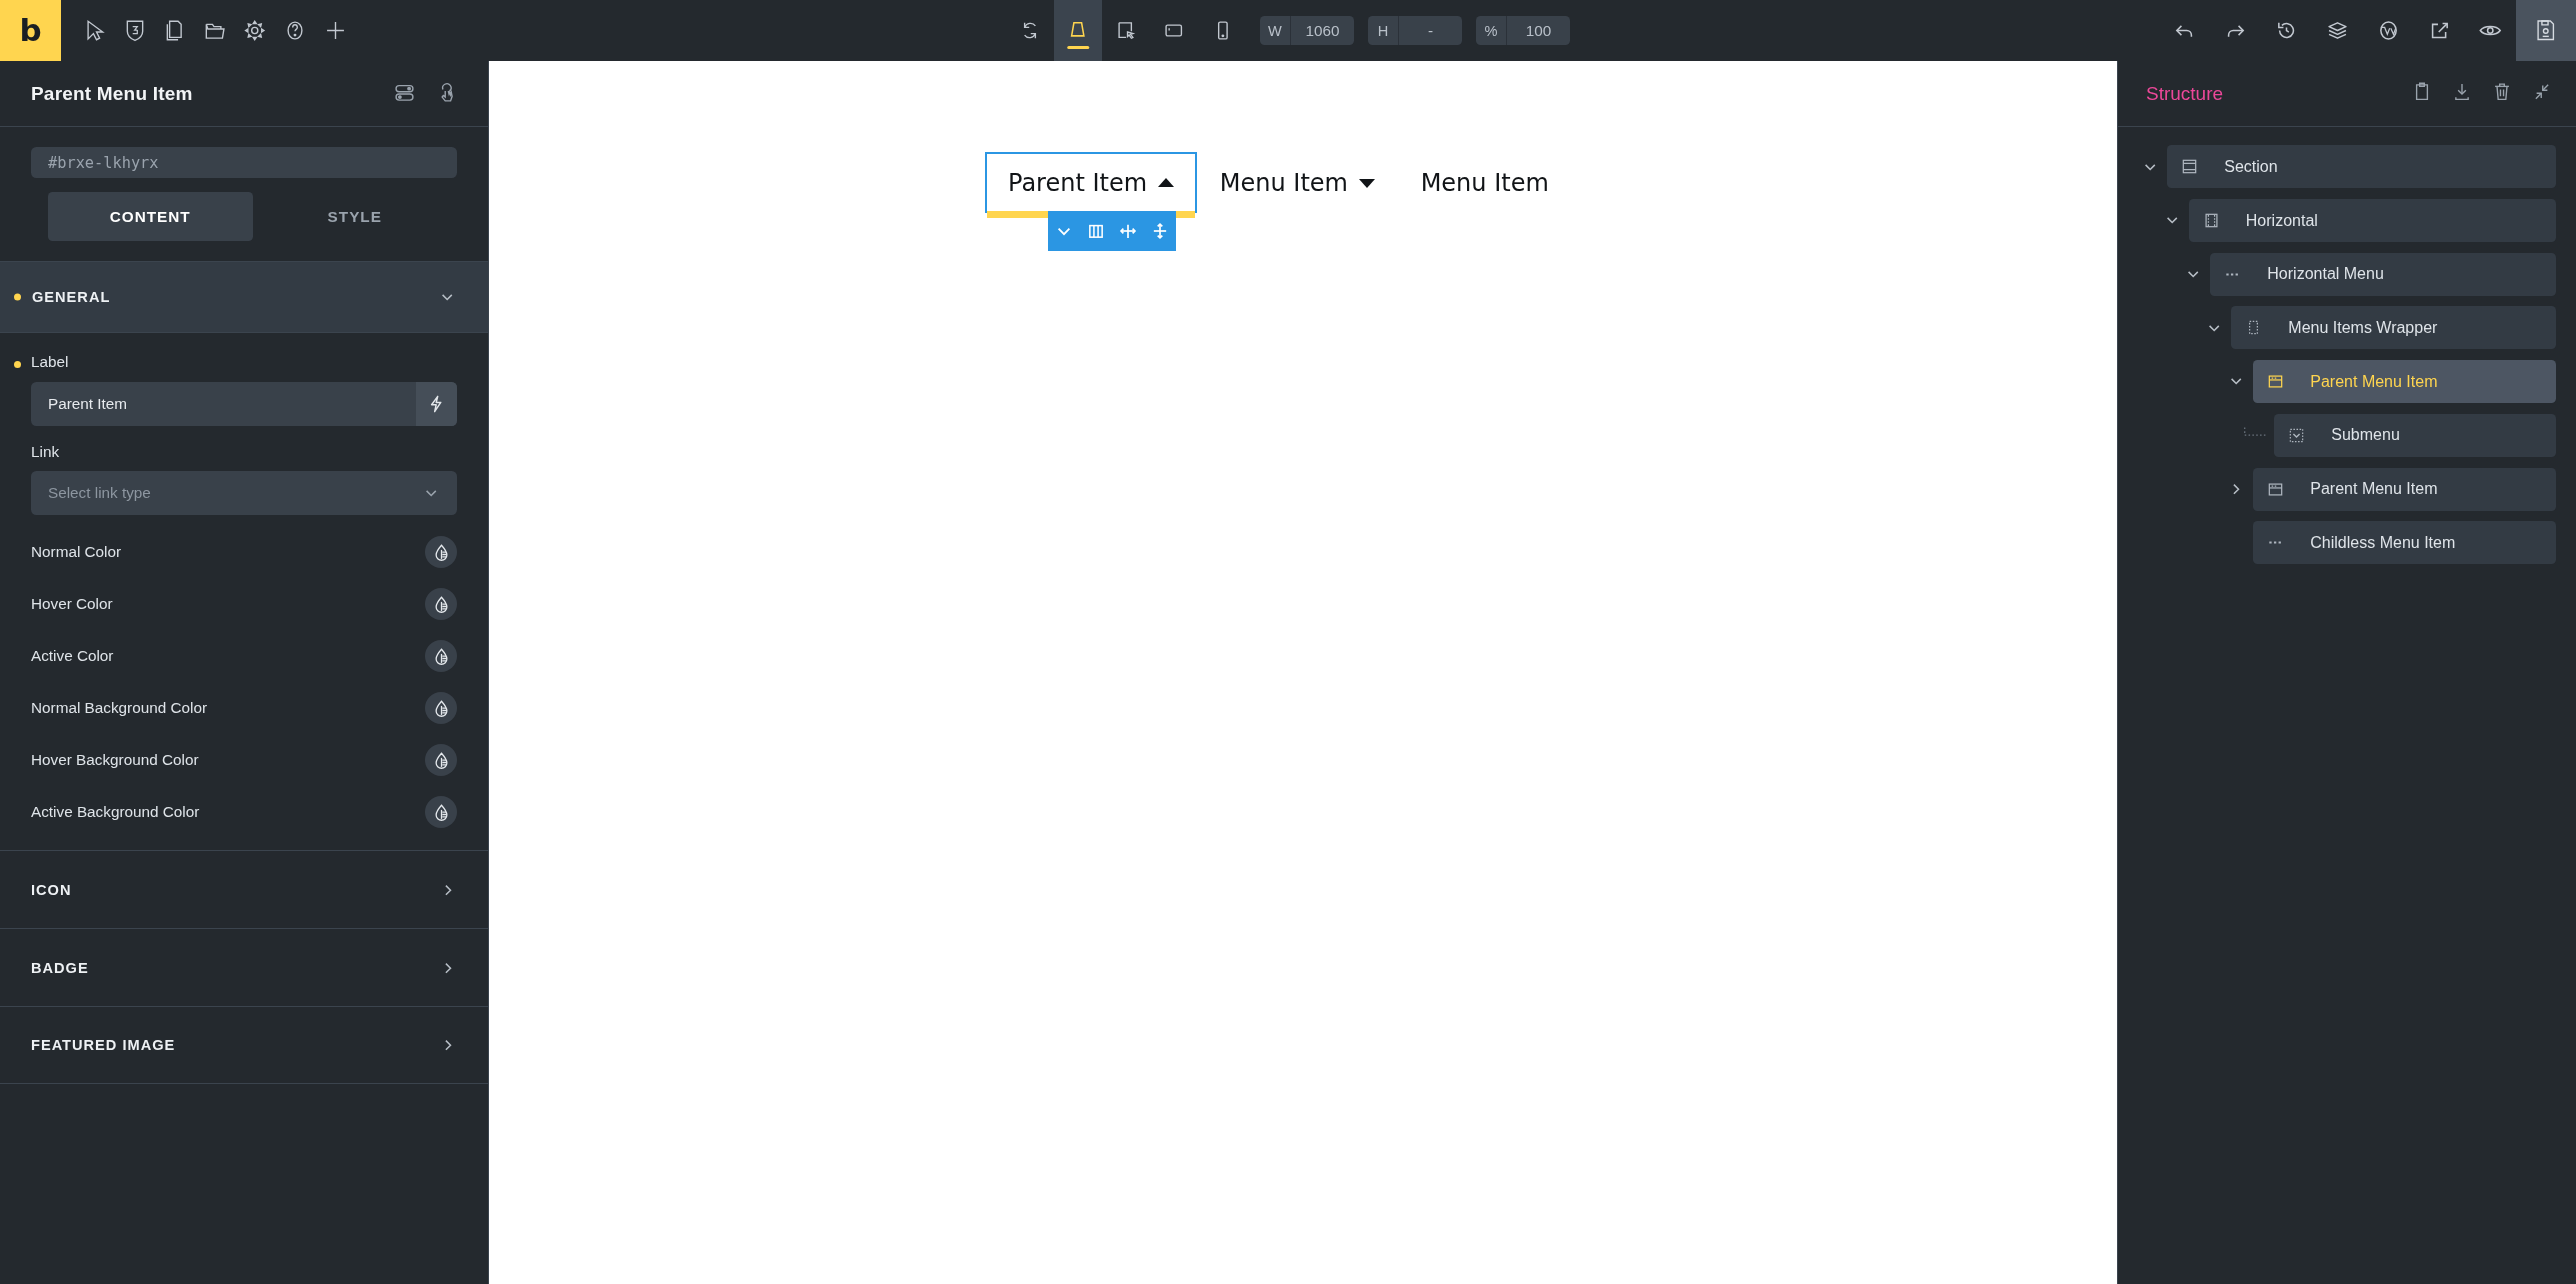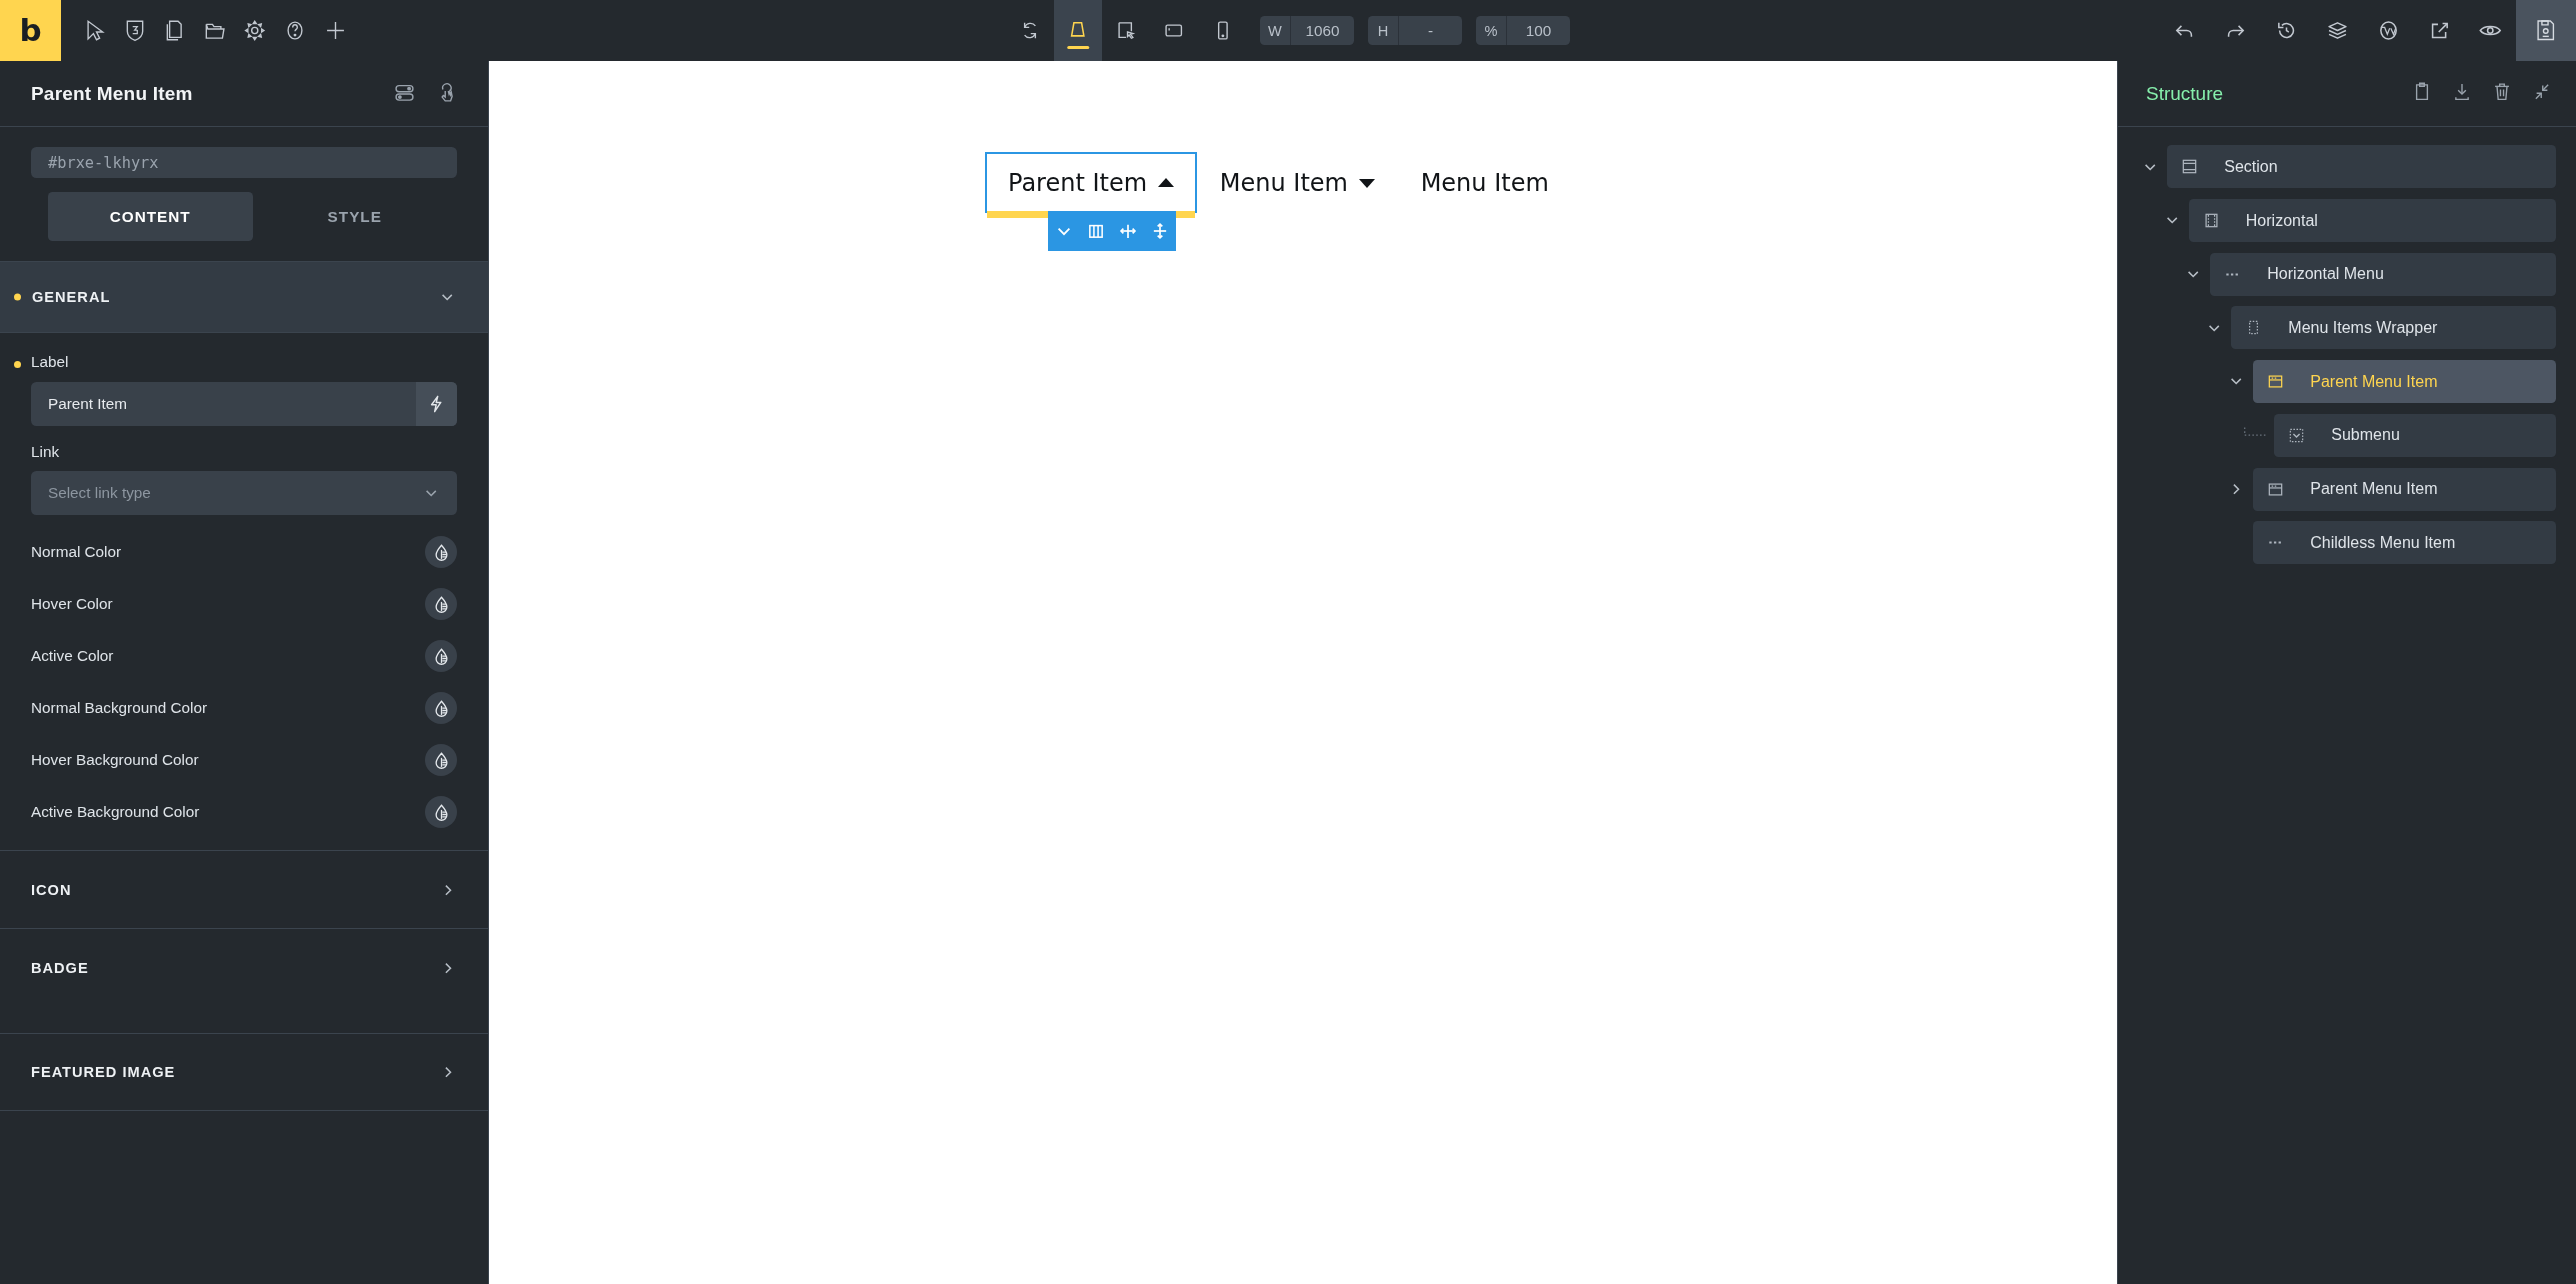--- a/index.html
+++ b/index.html
@@ -155,21 +155,21 @@
     margin-left: auto;
     width: 32px; height: 32px; border-radius: 50%;
     background: #39414a; display: flex; align-items: center; justify-content: center;
     color: #e5e9ed;
   }
 
   .acc-row {
     height: 78px; display: flex; align-items: center; padding: 0 31px;
     border-top: 0.8px solid #3b444e;
   }
-  .acc-row:last-child { border-bottom: 0.8px solid #3b444e; margin-top: 27px; }
+  .acc-row:last-child { border-bottom: 0.8px solid #3b444e; }
   .acc-title { font-size: 14.6px; font-weight: 700; letter-spacing: 1px; color: #eef1f4; }
   .acc-chev { margin-left: auto; color: #b7bec6; display: flex; }
 
   
   .canvas {
     flex: 1; background: #ffffff; position: relative; overflow: hidden;
   }
   .menu-bar {
     position: absolute; left: 0; top: 91px; width: 100%;
     display: flex; align-items: flex-start; justify-content: flex-start;
@@ -214,21 +214,21 @@
     width: 459px; flex: 0 0 459px;
     background: #24292e;
     border-left: 0.8px solid #3b444e;
     display: flex; flex-direction: column;
   }
   .rp-header {
     height: 66px; flex: 0 0 66px;
     display: flex; align-items: center; padding: 0 24.5px 0 28px;
     border-bottom: 0.8px solid #3b444e;
   }
-  .rp-title { font-size: 19px; font-weight: 400; color: #86efac; }
+  .rp-title { font-size: 19px; font-weight: 400; color: #ec4899; }
   .rp-icons { margin-left: auto; display: flex; align-items: center; gap: 20px; color: #9aa3ad; }
 
   .tree { padding: 18.4px 20px 0 15.3px; }
   .tnode {
     display: flex; align-items: center; height: 43px; margin-bottom: 10.7px;
   }
   .tchev {
     width: 34px; flex: 0 0 34px; display: flex; align-items: center; justify-content: center;
     color: #b7bec6;
   }

